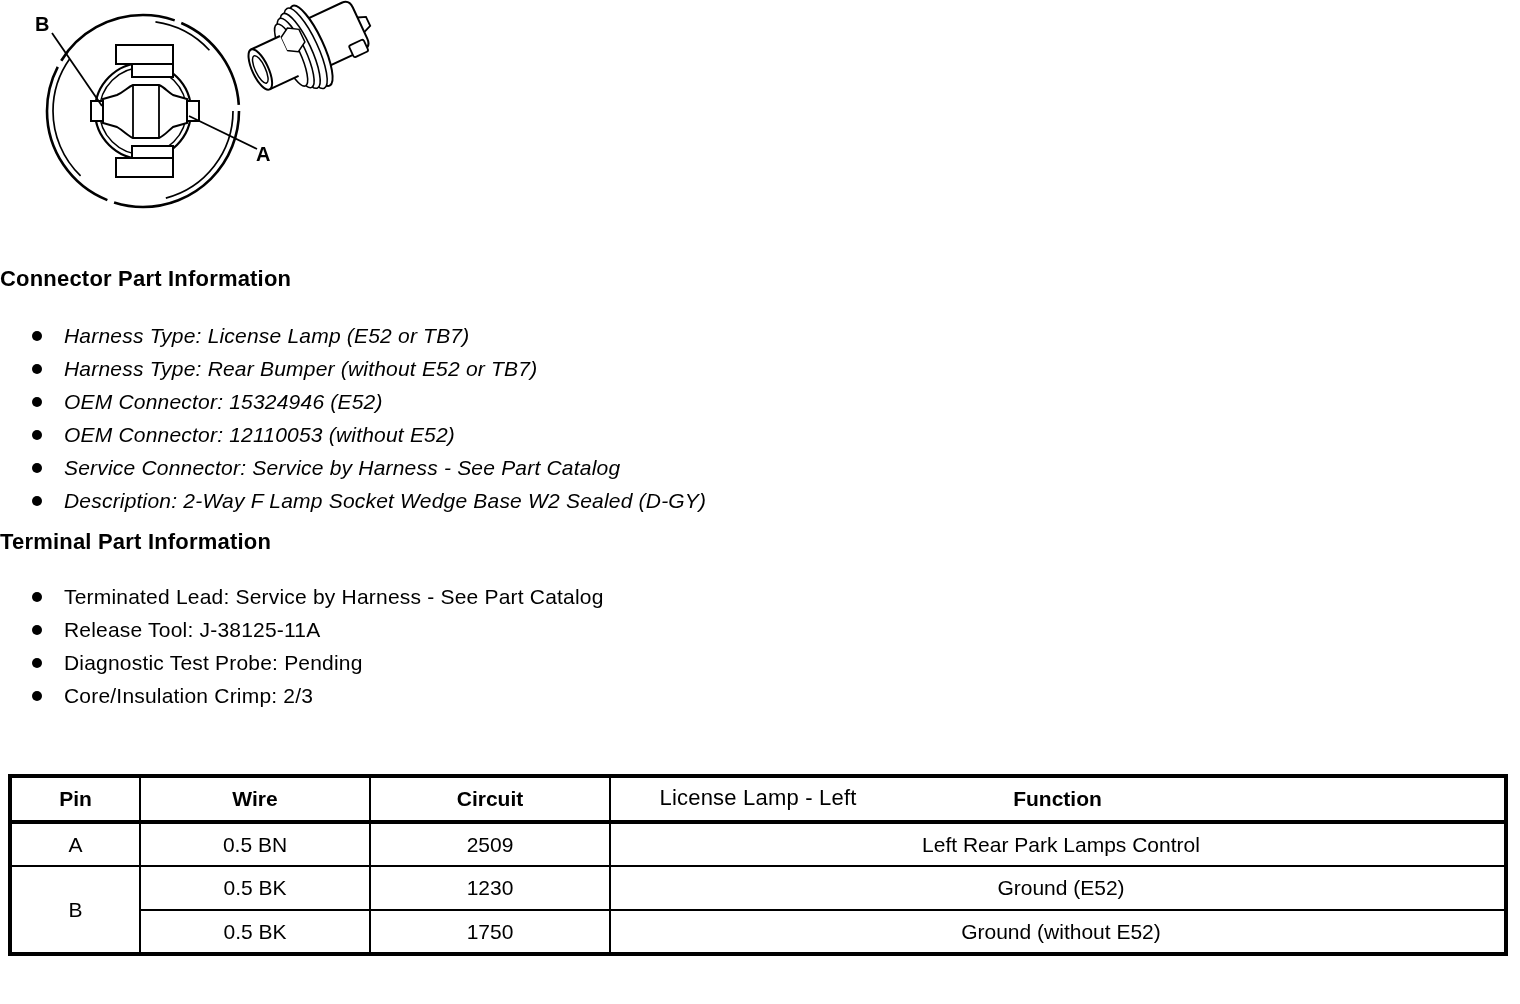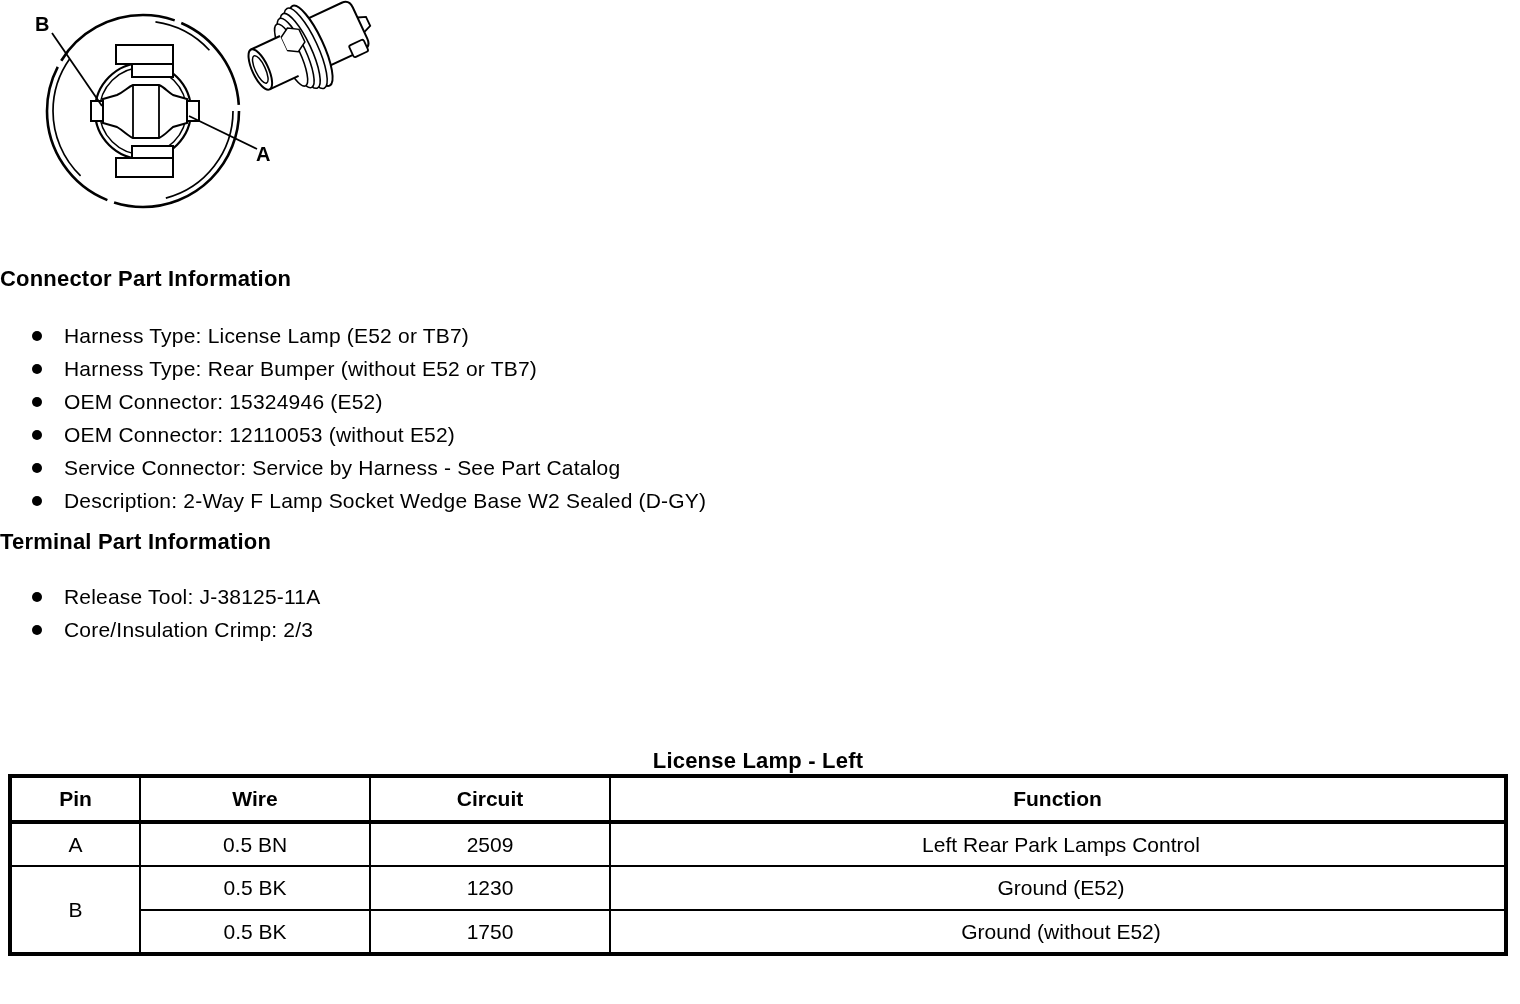--- a/index.html
+++ b/index.html
@@ -16,34 +16,34 @@
     position:absolute; left:0;
     font-size:22px; font-weight:bold; letter-spacing:0.2px;
     white-space:nowrap;
   }
   #connector-heading { top:266px; }
   #terminal-heading  { top:529px;text-align:right; }
 
   .bullets {
     position:absolute; left:28px; margin:0; padding:0; list-style:none;
   }
-  #connector-bullets { top:319px; }
+  #connector-bullets { top:319px;font-style:italic; }
   #terminal-bullets  { top:580px; }
   .bullets li {
     height:33px; display:flex; align-items:center; white-space:nowrap;
   }
   .dot {
     width:10px; height:10px; border-radius:50%; background:#000;
     margin-left:4px; margin-right:22px; flex:none;
   }
   .bt { font-size:21px; letter-spacing:0.2px; }
 
   .table-title {
-    position:absolute; left:8px; top:748px; width:1500px;
-    text-align:center; font-size:22px; font-weight:bold; letter-spacing:0.2px;
+    position:absolute; left:8px; top:785px; width:1500px;
+    text-align:center; font-size:22px; font-weight:normal; letter-spacing:0.2px;
   }
   table.pin-table {
     position:absolute; left:8px; top:774px; width:1500px;
     border-collapse:collapse; table-layout:fixed;
     border:4px solid #000;
   }
   .pin-table th, .pin-table td {
     border:2px solid #000; padding:0;
     font-size:21px; text-align:center; vertical-align:middle;
     overflow:hidden; white-space:nowrap;
@@ -143,21 +143,29 @@
         <span class="dot"></span>
         <span class="bt">Description: 2-Way F Lamp Socket Wedge Base W2 Sealed (D-GY)</span>
       </li>
   </ul>
 
   <div class="section-heading" id="terminal-heading">Terminal Part Information</div>
 
   <ul class="bullets" id="terminal-bullets">
     <li>
         <span class="dot"></span>
+        <span class="bt">Terminated Lead: Service by Harness - See Part Catalog</span>
+      </li>
+    <li>
+        <span class="dot"></span>
         <span class="bt">Release Tool: J-38125-11A</span>
+      </li>
+    <li>
+        <span class="dot"></span>
+        <span class="bt">Diagnostic Test Probe: Pending</span>
       </li>
     <li>
         <span class="dot"></span>
         <span class="bt">Core/Insulation Crimp: 2/3</span>
       </li>
   </ul>
 
   <div class="table-title">License Lamp - Left</div>
 
   <table class="pin-table">

